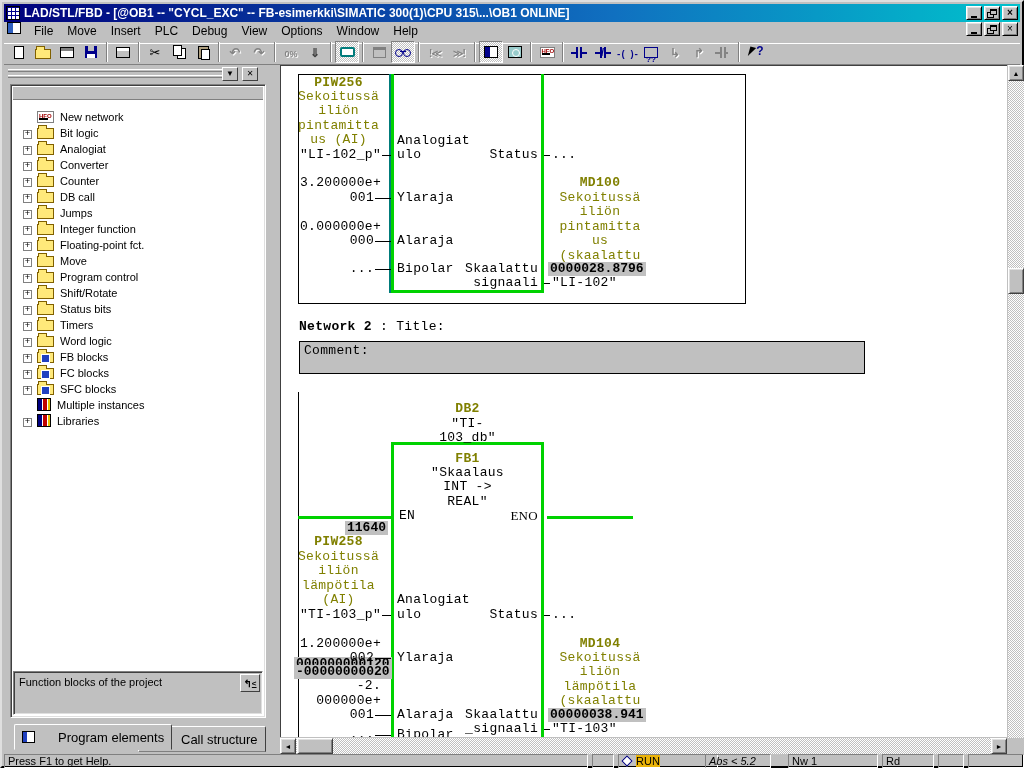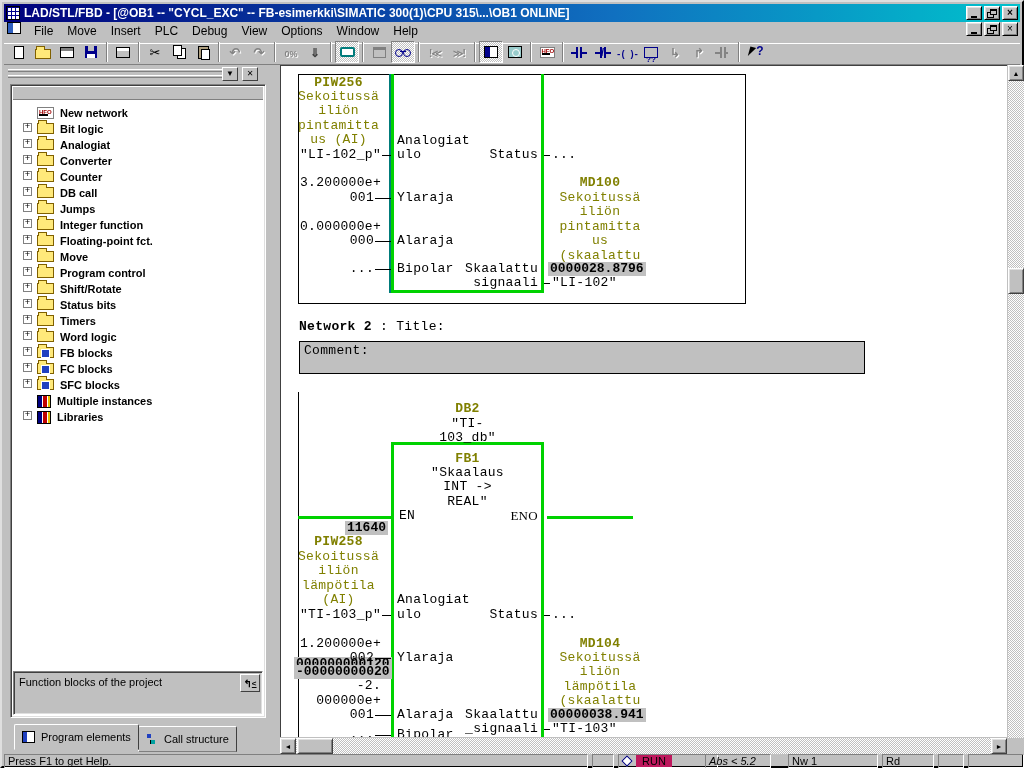--- a/index.html
+++ b/index.html
@@ -90,21 +90,21 @@
   .ic-help::after{content:"?";position:absolute;right:0;top:-1px;color:#00008b;font:bold 12px/13px "Liberation Sans",sans-serif;}
   
   .sidebar{position:absolute;left:2px;top:64px;width:270px;height:688px;}
   .grip{position:absolute;left:4px;right:42px;height:3px;border-top:1px solid #fff;border-bottom:1px solid #808080;}
   .minibtn{position:absolute;width:16px;height:14px;top:1px;background:#c0c0c0;border:1px solid;border-color:#fff #404040 #404040 #fff;
     display:flex;align-items:center;justify-content:center;font-size:8px;line-height:8px;color:#000;}
   .panel{position:absolute;left:6px;top:18px;width:256px;height:634px;background:#fff;
     border:1px solid;border-color:#808080 #fff #fff #808080;box-shadow:inset 1px 1px 0 #404040,inset -1px -1px 0 #dfdfdf;}
   .panelhead{position:absolute;left:2px;top:2px;right:2px;height:13px;background:#c0c0c0;border-bottom:1px solid #808080;}
   .tree{position:absolute;left:2px;top:15px;right:2px;bottom:50px;background:#fff;overflow:hidden;padding-top:7px;}
-  .trow{height:16px;display:flex;align-items:flex-start;padding-left:10px;font-weight:bold;}
+  .trow{height:16px;display:flex;align-items:flex-end;padding-left:10px;}
   .exp{width:9px;height:9px;border:1px solid #808080;background:#fff;flex:none;margin-right:5px;
     display:flex;align-items:center;justify-content:center;font:9px/7px "Liberation Mono",monospace;color:#000;}
   .exp::before{content:"+";}
   .exp.none{visibility:hidden;}
   .fi{flex:none;margin-right:6px;position:relative;display:inline-block;}
   .fi-folder{width:17px;height:11px;background:#ffe97a;border:1px solid #806000;}
   .fi-folder::before{content:"";position:absolute;top:-4px;left:0;width:7px;height:3px;background:#ffe97a;border:1px solid #806000;border-bottom:none;}
   .fi-blockf{width:17px;height:11px;background:#ffe97a;border:1px solid #806000;}
   .fi-blockf::before{content:"";position:absolute;top:-4px;left:0;width:7px;height:3px;background:#ffe97a;border:1px solid #806000;border-bottom:none;}
   .fi-blockf::after{content:"";position:absolute;left:3px;top:1px;width:7px;height:7px;background:#2040c0;border:1px solid #fff;}
@@ -114,21 +114,21 @@
   .fi-newnet::before{content:"HFO";color:#a00000;position:absolute;top:1px;left:1px;}
   .fi-newnet::after{content:"";position:absolute;left:1px;bottom:2px;width:9px;height:2px;background:#000;}
   .tlabel{font-size:11px;color:#000;white-space:nowrap;}
   .descbox{position:absolute;left:2px;bottom:2px;right:2px;height:44px;background:#c0c0c0;
     border:1px solid;border-color:#808080 #fff #fff #808080;box-shadow:inset 1px 1px 0 #404040,inset -1px -1px 0 #dfdfdf;
     font-size:11px;color:#000;padding:4px 5px;}
   .descbtn{position:absolute;top:2px;right:2px;width:20px;height:18px;background:#c0c0c0;
     border:1px solid;border-color:#fff #404040 #404040 #fff;display:flex;align-items:center;justify-content:center;
     font-size:10px;font-weight:bold;color:#000;}
   .tabs{position:absolute;left:4px;top:658px;height:24px;right:0;}
-  .tab{position:absolute;display:flex;align-items:center;gap:6px;font-size:11px;padding:12px 7px;background:#c0c0c0;
+  .tab{position:absolute;display:flex;align-items:center;gap:23px;font-size:13px;padding:12px 7px;background:#c0c0c0;
     border:1px solid;border-color:#fff #404040 #c0c0c0 #fff;border-radius:2px 2px 0 0;}
   .tab.active{left:6px;height:23px;top:0;z-index:2;}
   .tab.back{left:130px;height:21px;top:2px;z-index:1;border-bottom-color:#808080;}
   .ti-pe{width:13px;height:12px;background:#fff;border:1px solid #000;box-shadow:inset 4px 0 0 #2040c0;}
   .ti-cs{width:12px;height:12px;position:relative;}
   .ti-cs::before{content:"";position:absolute;left:1px;top:1px;width:4px;height:4px;background:#2040c0;}
   .ti-cs::after{content:"";position:absolute;left:4px;top:7px;width:4px;height:4px;background:#00a0a0;border-left:1px solid #000;}
   
   .canvas{position:absolute;left:278px;top:63px;width:727px;height:672px;background:#fff;overflow:hidden;
     border-left:1px solid #404040;border-top:1px solid #404040;
@@ -153,21 +153,21 @@
   .sbtn{position:absolute;width:16px;height:16px;background:#c0c0c0;border:1px solid;border-color:#fff #404040 #404040 #fff;
     box-shadow:inset 1px 1px 0 #dfdfdf,inset -1px -1px 0 #808080;
     display:flex;align-items:center;justify-content:center;font-size:7px;color:#000;}
   .thumb{position:absolute;background:#c0c0c0;border:1px solid;border-color:#fff #404040 #404040 #fff;
     box-shadow:inset 1px 1px 0 #dfdfdf,inset -1px -1px 0 #808080;}
   .corner{position:absolute;left:1006px;top:736px;width:16px;height:16px;background:#c0c0c0;}
   
   .statusbar{position:absolute;left:2px;right:2px;top:751px;height:15px;font-size:11px;color:#000;}
   .scell{position:absolute;top:1px;height:14px;border:1px solid;border-color:#808080 #fff #fff #808080;
     display:flex;align-items:center;padding:0 3px;white-space:nowrap;overflow:hidden;}
-  .runlabel{background:#be185d;padding:0 6px;}
+  .runlabel{background:#eab308;padding:0 0;}
   .diamond{width:8px;height:8px;border:1px solid #000080;background:#fff;transform:rotate(45deg);margin:0 5px 0 1px;flex:none;}
 </style>
 </head>
 <body>
 
 <div class="win">
 
   <div class="titlebar">
     <span class="appicon"></span>
     <span class="title-text">LAD/STL/FBD  - [@OB1 -- "CYCL_EXC" -- FB-esimerkki\SIMATIC 300(1)\CPU 315\...\OB1  ONLINE]</span>

